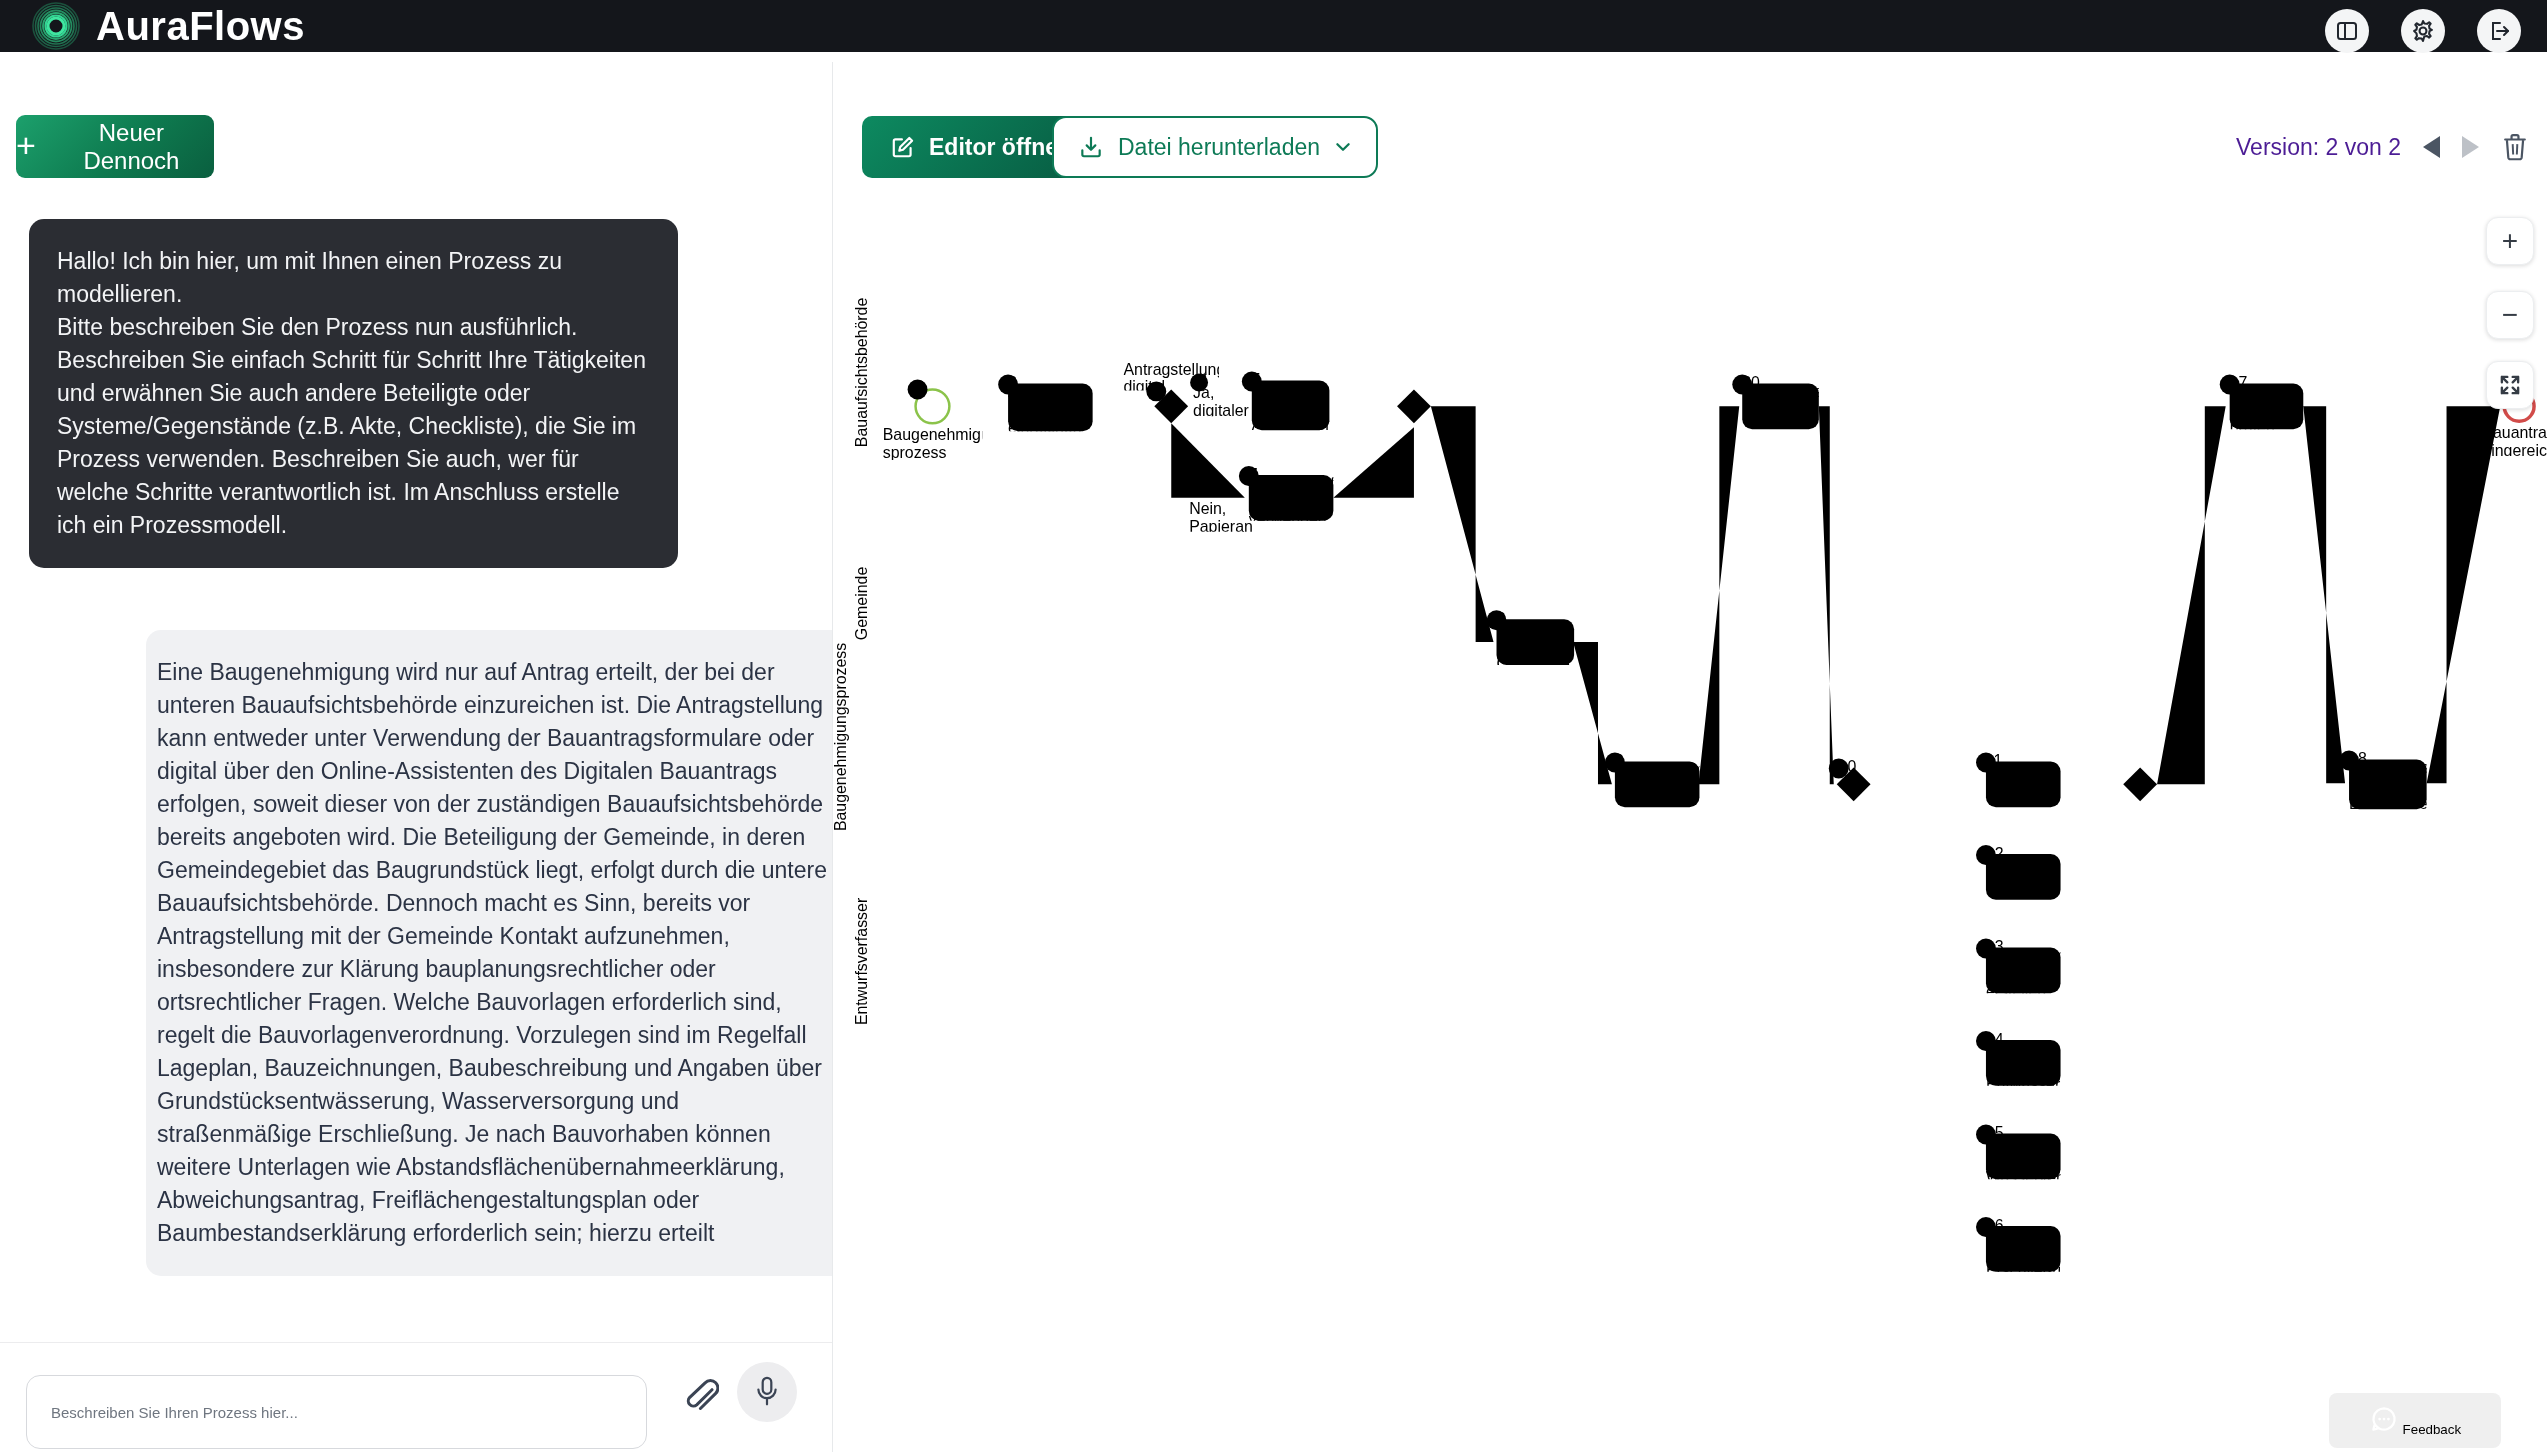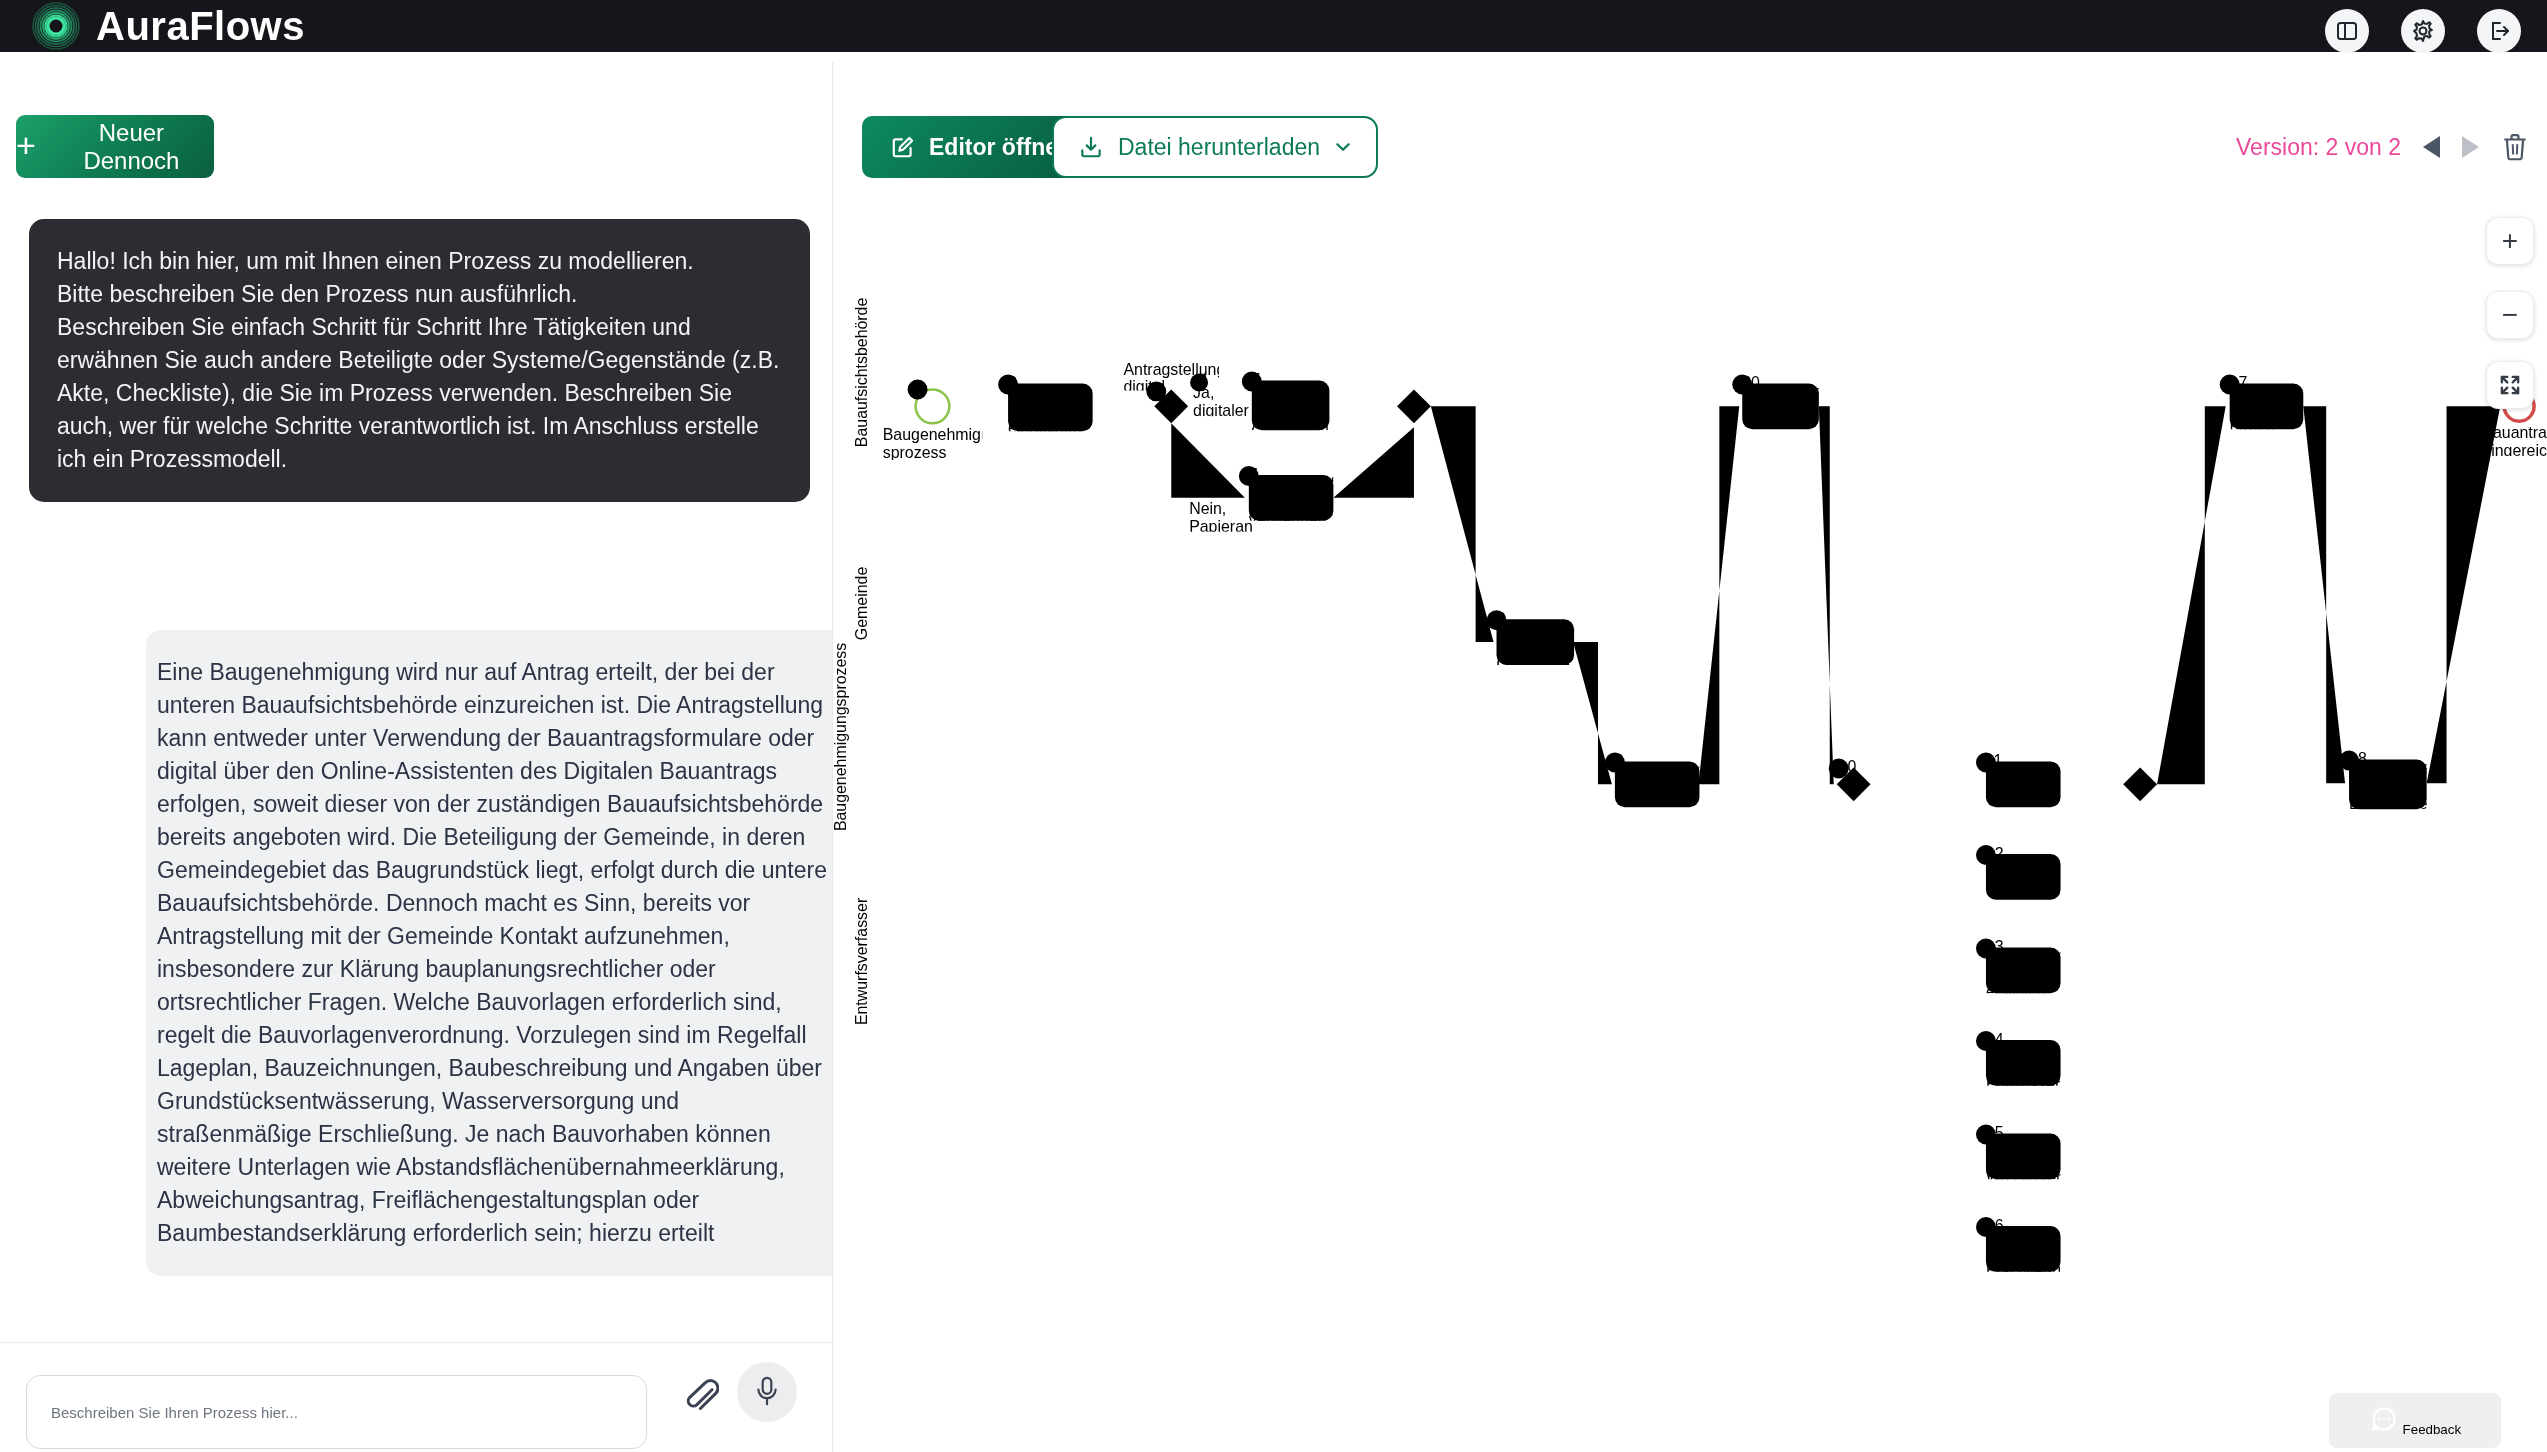--- a/index.html
+++ b/index.html
@@ -20,21 +20,21 @@
   .left-panel { position:absolute; left:0; top:62px; width:832px; height:1391px; background:#fff; }
   .btn-new { position:absolute; left:16px; top:53px; width:198px; height:63px;
              border:none; border-radius:9px; cursor:pointer;
              background:linear-gradient(135deg,#1ca06c 0%,#0e7a4f 55%,#0a5f3f 100%);
              color:#fff; font-size:24px; font-weight:500;
              display:flex; align-items:center; justify-content:center; gap:13px;
              font-family:"Liberation Sans",sans-serif; }
   .btn-new .plus { font-size:34px; font-weight:300; line-height:0; margin-top:-3px; }
 
   .messages { position:absolute; left:0; top:127px; width:832px; height:1152px; overflow:hidden; }
-  .bubble-ai { position:absolute; left:29px; top:30px; width:781px;
+  .bubble-ai { position:absolute; left:29px; top:30px; width:649px;
                background:#2b2d33; color:#f3f4f6; border-radius:15px;
                padding:26px 28px; font-size:23px; line-height:33px; white-space:pre-line; }
   .bubble-user { position:absolute; left:146px; top:441px; width:719px;
                  background:#f0f1f3; color:#2b3344; border-radius:15px;
                  padding:26px 28px 26px 11px; font-size:23px; line-height:33px; white-space:pre-line; }
 
   .input-bar { position:absolute; left:0; top:1280px; width:832px; height:111px;
                background:#fff; border-top:1px solid #ececee; }
   .prompt-input { position:absolute; left:26px; top:32px; width:621px; height:74px;
                   border:1.5px solid #d7d9dd; border-radius:14px; padding:0 24px;
@@ -54,21 +54,21 @@
                 color:#fff; font-size:23px; font-weight:600;
                 display:flex; align-items:center; gap:13px;
                 font-family:"Liberation Sans",sans-serif; }
   .btn-download { position:absolute; left:219px; top:54px; height:62px; padding:0 24px;
                   background:#fff; border:2px solid #0d7a56; border-radius:14px; cursor:pointer;
                   color:#0d7a56; font-size:23px; font-weight:500;
                   display:flex; align-items:center; gap:14px;
                   font-family:"Liberation Sans",sans-serif;justify-content:space-between; }
   .version-bar { position:absolute; right:18px; top:54px; height:62px;
                  display:flex; align-items:center; gap:22px; }
-  .version-text { color:#ec4899; font-size:23px; }
+  .version-text { color:#4c1d95; font-size:23px; }
   .nav-prev { width:0; height:0; border-top:11px solid transparent; border-bottom:11px solid transparent;
               border-right:17px solid #4b5563; cursor:pointer; }
   .nav-next { width:0; height:0; border-top:11px solid transparent; border-bottom:11px solid transparent;
               border-left:17px solid #bdc1c7; cursor:pointer; }
 
   .zoom-ctrl { position:absolute; left:1653px; width:48px; height:48px; background:#fff;
                border:1px solid #eceef0; border-radius:12px; box-shadow:0 1px 4px rgba(0,0,0,.14);
                display:flex; align-items:center; justify-content:center; cursor:pointer;
                font-size:28px; color:#353c45; z-index:20; }
 

